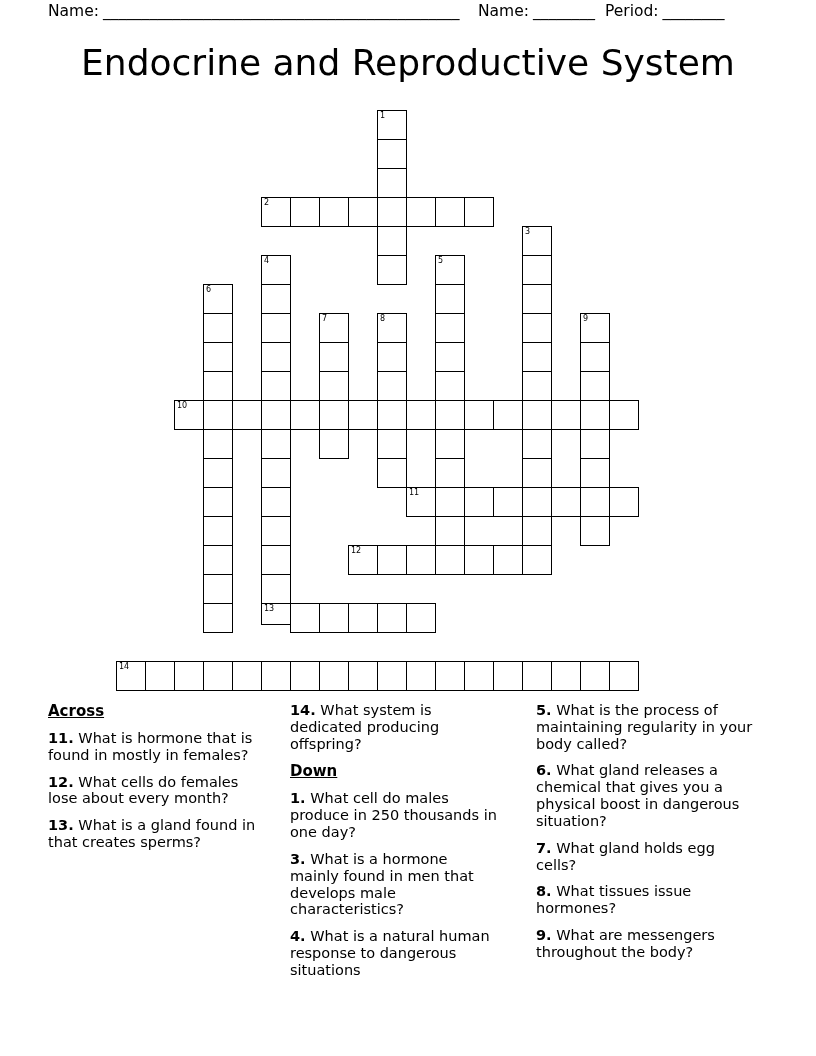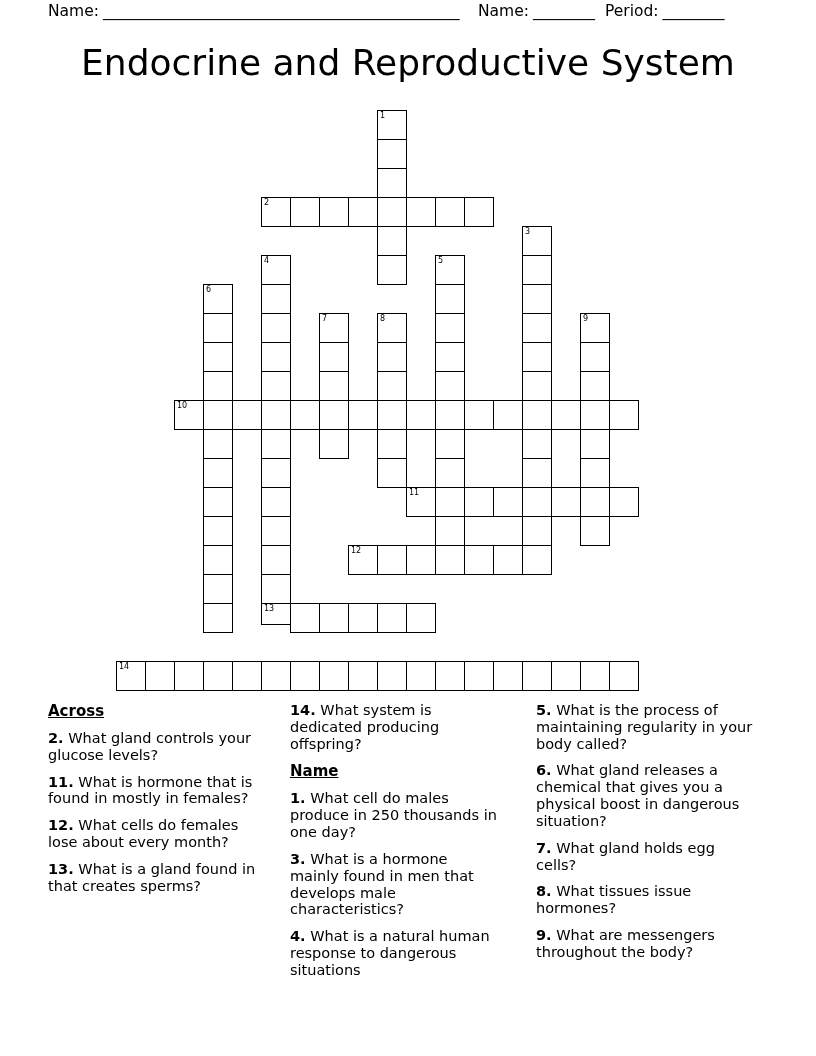--- a/index.html
+++ b/index.html
@@ -232,34 +232,32 @@
       <div class="cell" style="left: 464px; top: 661px; width: 30px; height: 30px;"></div>
       <div class="cell" style="left: 493px; top: 661px; width: 30px; height: 30px;"></div>
       <div class="cell" style="left: 522px; top: 661px; width: 30px; height: 30px;"></div>
       <div class="cell" style="left: 551px; top: 661px; width: 30px; height: 30px;"></div>
       <div class="cell" style="left: 580px; top: 661px; width: 30px; height: 30px;"></div>
       <div class="cell" style="left: 609px; top: 661px; width: 30px; height: 30px;"></div>
     </div>
 
   <div class="clue-col" style="left:48px;  width:232px">
       <div class="clue-heading">Across</div>
-      <p class="clue"><b>2.</b> What gland controls your
-glucose levels?</p>
       <p class="clue"><b>11.</b> What is hormone that is
 found in mostly in females?</p>
       <p class="clue"><b>12.</b> What cells do females
 lose about every month?</p>
       <p class="clue"><b>13.</b> What is a gland found in
 that creates sperms?</p>
     </div>
   <div class="clue-col" style="left:290px; width:218px">
       <p class="clue"><b>14.</b> What system is
 dedicated producing
 offspring?</p>
-      <div class="clue-heading">Name</div>
+      <div class="clue-heading">Down</div>
       <p class="clue"><b>1.</b> What cell do males
 produce in 250 thousands in
 one day?</p>
       <p class="clue"><b>3.</b> What is a hormone
 mainly found in men that
 develops male characteristics?</p>
       <p class="clue"><b>4.</b> What is a natural human
 response to dangerous
 situations</p>
     </div>

